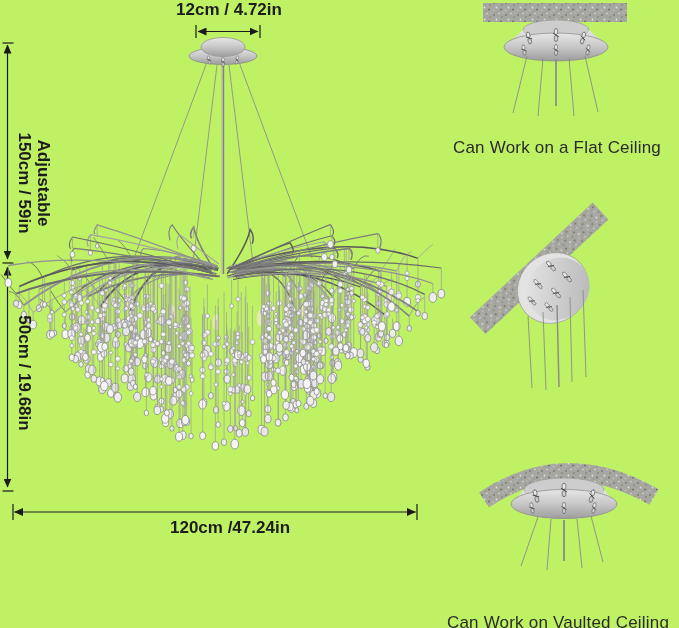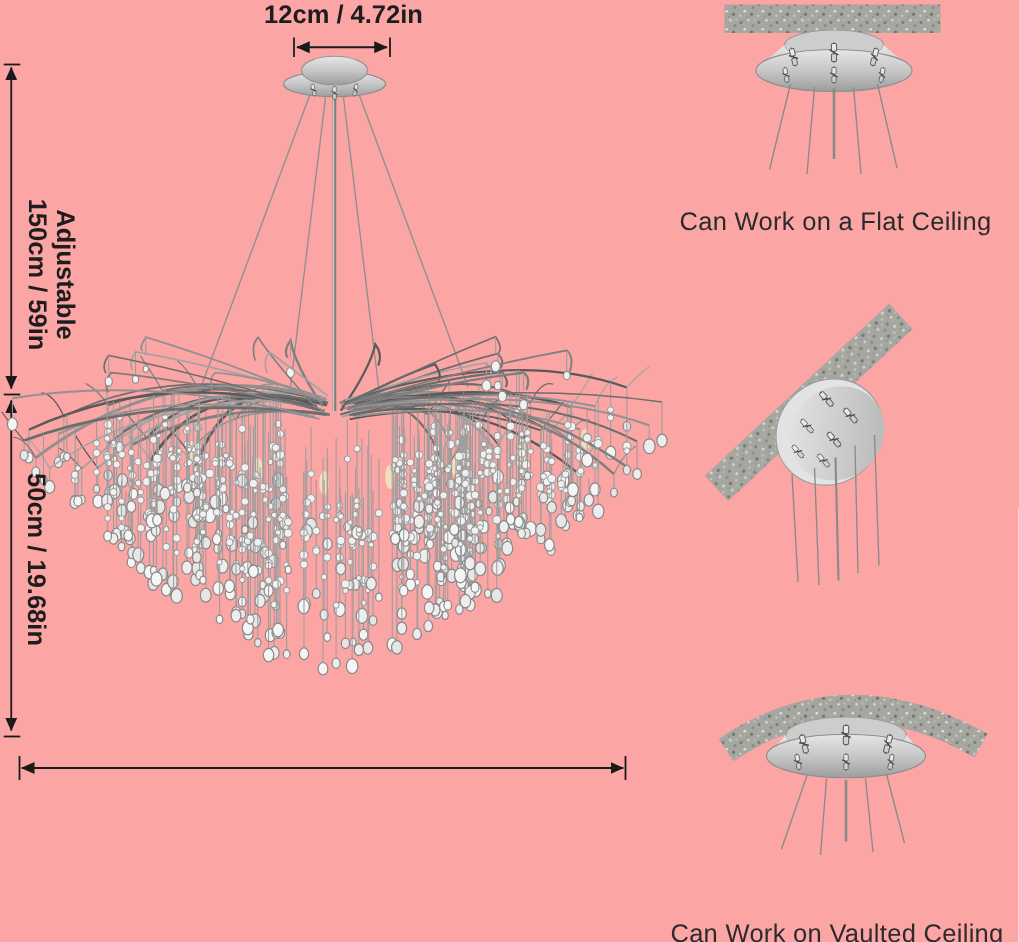--- a/index.html
+++ b/index.html
@@ -1,17 +1,17 @@
 <!DOCTYPE html>
 <html><head>
 <meta charset="utf-8">
 <style>
   html,body{margin:0;padding:0;background:#fff;}
   .stage{
-    position:relative;width:679px;height:628px;background:#fca5a5;overflow:hidden;
+    position:relative;width:679px;height:628px;background:#bef264;overflow:hidden;
     font-family:"Liberation Sans",sans-serif;
   }
   .stage svg{position:absolute;left:0;top:0;}
   .lbl{
     position:absolute;white-space:nowrap;text-align:center;
     transform:translate(-50%,-50%);
     font:700 17px "Liberation Sans",sans-serif;color:#1d1d1d;line-height:1.12;
   }
   .lbl.rot{transform:translate(-50%,-50%) rotate(90deg);}
   .caption{
@@ -1383,18 +1383,19 @@
 
   <div class="lbl" style="left:229px;top:10px;">12cm / 4.72in</div>
 
   <div class="lbl rot" style="left:34px;top:183px;">
     <div>Adjustable</div>
     <div>150cm / 59in</div>
   </div>
 
   <div class="lbl rot" style="left:24px;top:373px;">50cm / 19.68in</div>
 
+  <div class="lbl" style="left:230px;top:528px;">120cm /47.24in</div>
 
   <div class="caption" style="left:557px;top:148px;">Can Work on a Flat Ceiling</div>
 
 
   <div class="caption" style="left:558px;top:623px;">Can Work on Vaulted Ceiling</div>
 </div>
 
 </body></html>

